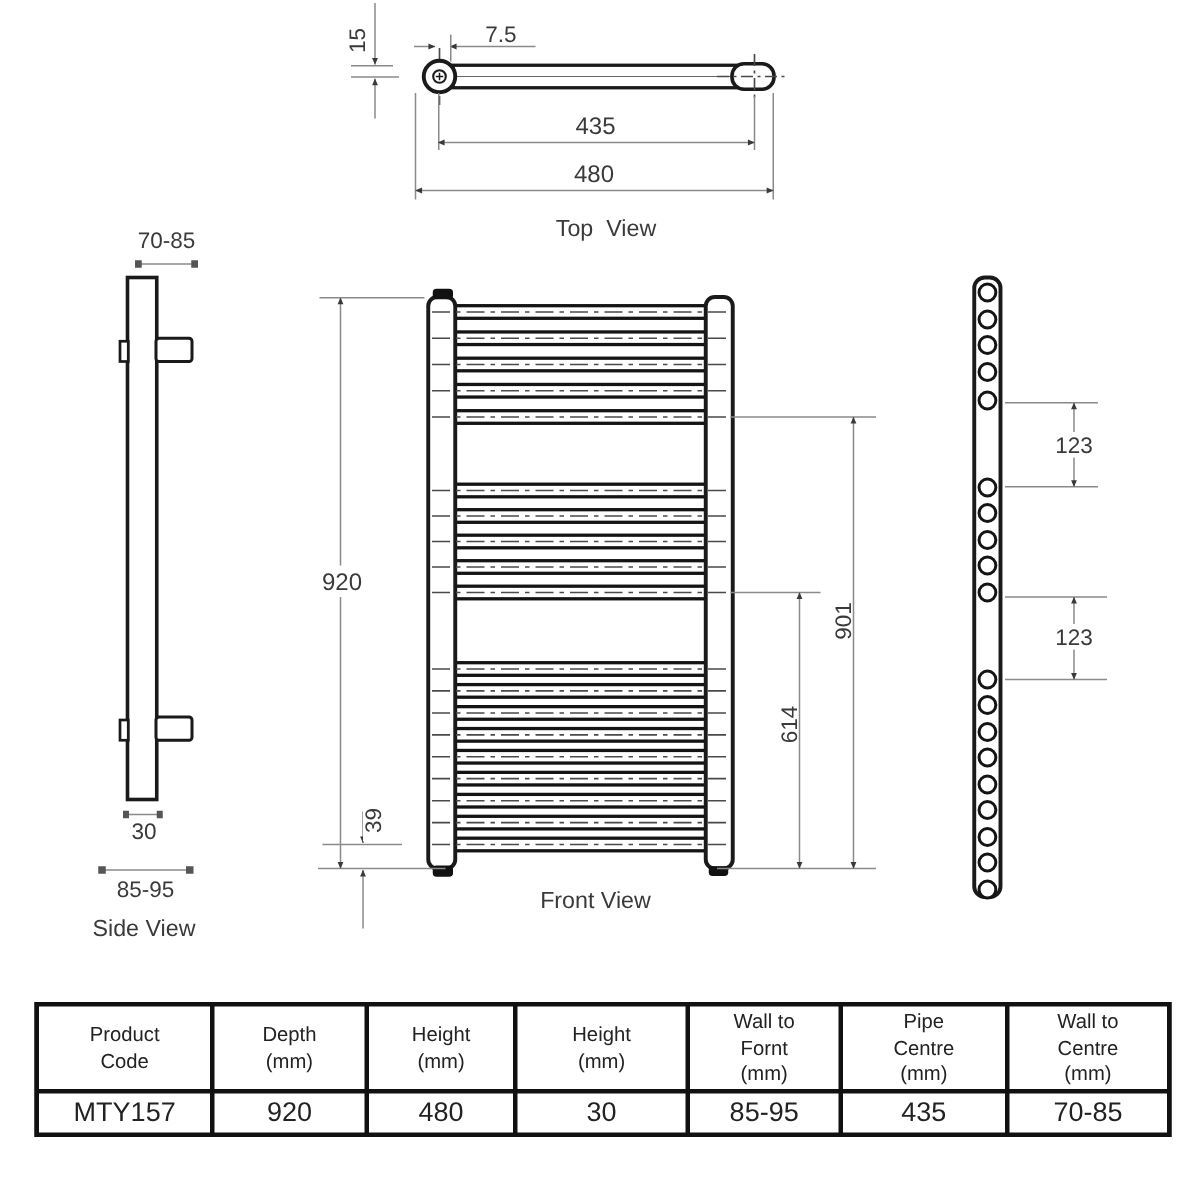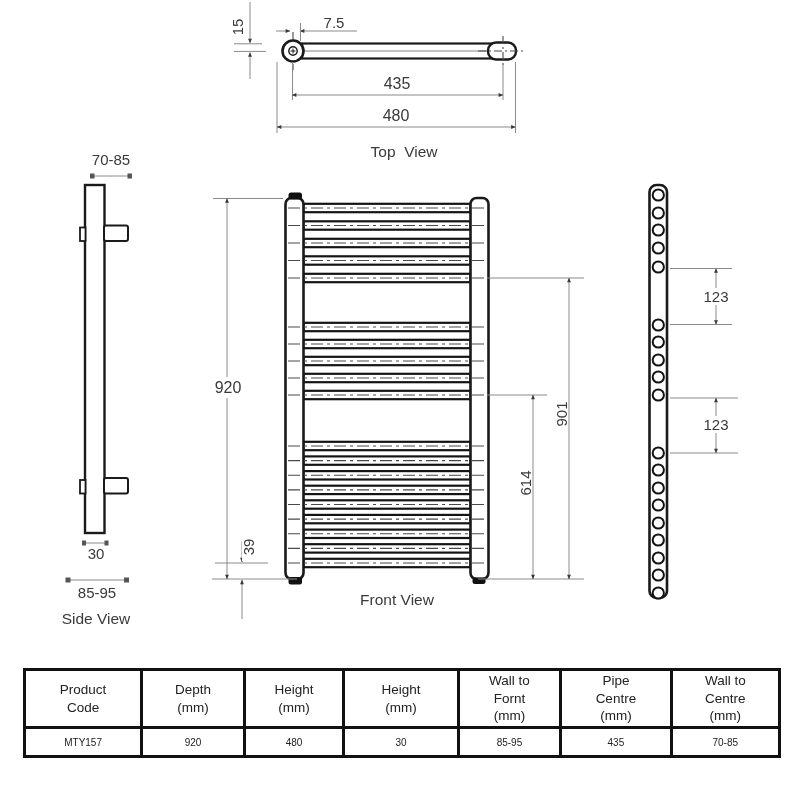--- a/index.html
+++ b/index.html
@@ -12,21 +12,21 @@
   svg text.vlabel{font-size:15.5px;}
   .dim{stroke:#8a8a8a;stroke-width:1;fill:none;}
   .cl{stroke:#4a4a4a;stroke-width:1.1;fill:none;}
   .ol{stroke:#1a1a1a;fill:#fff;}
   .spec-table{position:absolute;left:23px;top:668px;width:752px;
       border:3px solid #111;background:#111;display:grid;
       grid-template-columns:117fr 102fr 99fr 114fr 102fr 110fr 108fr;
       grid-template-rows:55px 26px;gap:3px;}
   .spec-table .cell{background:#fff;display:flex;align-items:center;justify-content:center;
       text-align:center;font-size:13.5px;color:#222;white-space:pre-line;line-height:1.3;}
-  .spec-table .val{font-size:10px;}
+  .spec-table .val{font-size:18px;}
 </style>
 </head>
 <body>
 
 <div class="stage">
 
 <svg width="800" height="660" viewBox="0 0 800 660">
   <defs>
     <marker id="arrow" viewBox="0 0 10 10" refX="9.5" refY="5" markerWidth="10" markerHeight="4.6" orient="auto-start-reverse">
       <path d="M0,0.8 L10,5 L0,9.2 z" fill="#3a3a3a"></path>

